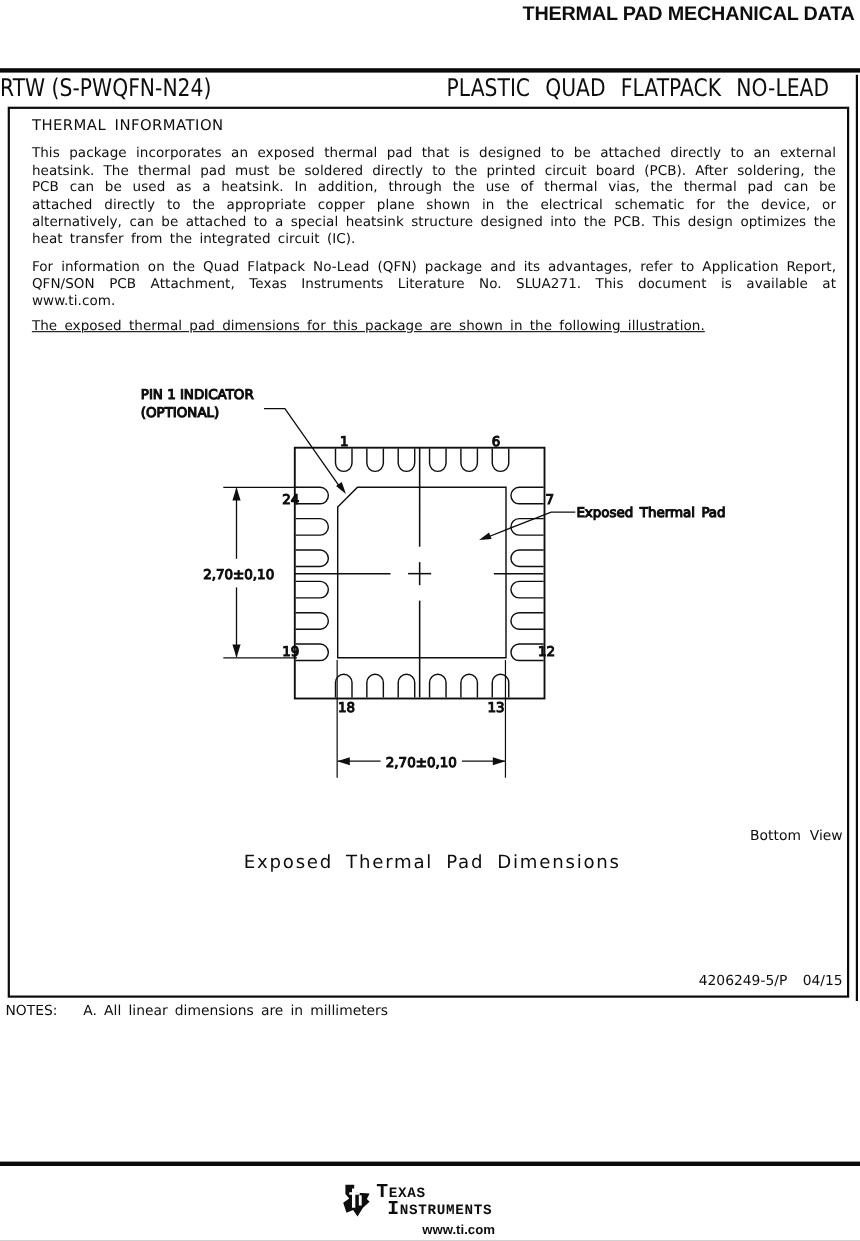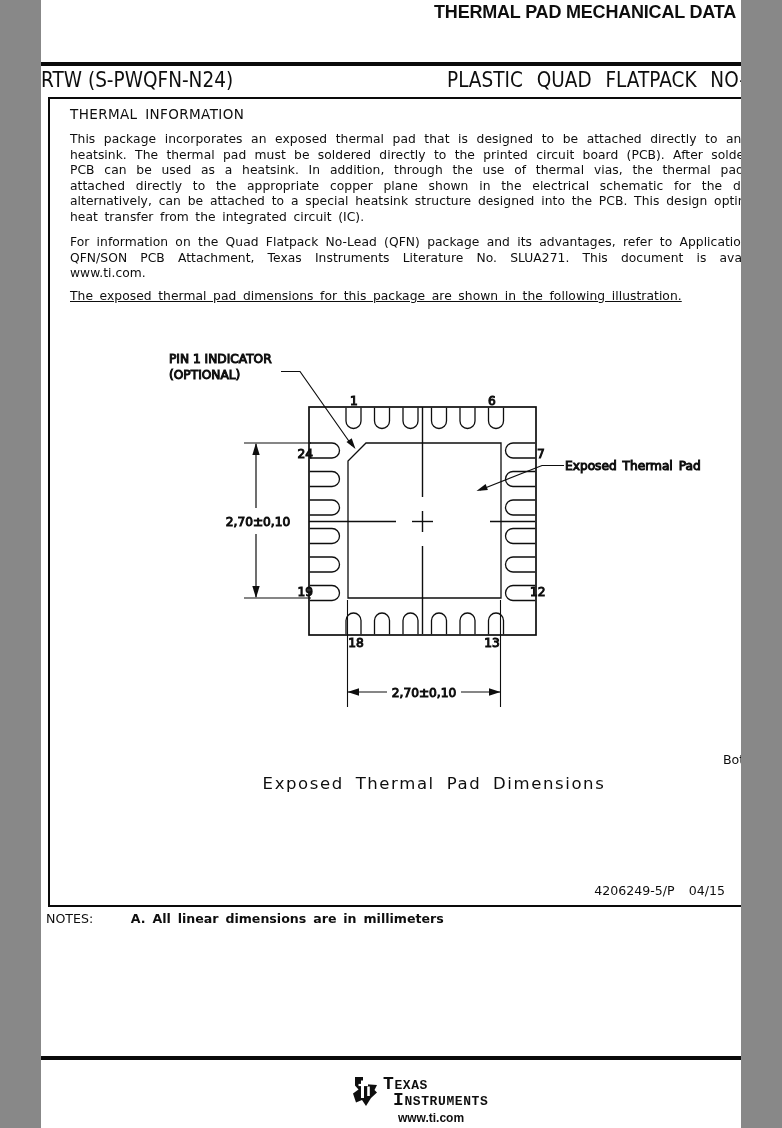--- a/index.html
+++ b/index.html
@@ -1,17 +1,17 @@
 <!DOCTYPE html>
 <html><head>
 <meta charset="utf-8">
 <style>
   html,body{margin:0;padding:0;background:#888;}
   .page{
-    position:relative;width:700px;height:1128px;margin:0 auto;
+    position:relative;width:782px;height:1128px;margin:0 auto;
     background:#ffffff;overflow:hidden;
     font-family:"DejaVu Sans",sans-serif;color:#0e0e0e;
   }
   .abs{position:absolute;}
   
   .doc-title{top:2px;right:5px;font-family:"Liberation Sans",sans-serif;
     font-weight:bold;font-size:18px;letter-spacing:-0.2px;white-space:nowrap;}
   .top-rule{top:62px;left:0;width:782px;height:4px;background:#0a0a0a;}
   .pkg-line{top:67px;height:26px;font-size:21px;font-weight:400;white-space:nowrap;
     font-family:"DejaVu Sans",sans-serif;}
@@ -33,29 +33,29 @@
   .lbl{font-size:12.2px;word-spacing:2px;}
   
   .caption-wrap{left:0;top:752px;width:766px;text-align:right;font-size:12.6px;word-spacing:4px;}
   .caption-big{left:0;top:774px;width:786px;text-align:center;font-size:16.5px;
     letter-spacing:1.6px;word-spacing:5px;}
   
   .doc-number{top:883px;right:16px;font-size:12.6px;white-space:nowrap;}
   .doc-number .date{margin-left:14px;}
   .notes-row{top:911px;left:5px;font-size:12.6px;word-spacing:2.5px;}
   .notes-label{display:inline-block;}
-  .note-a{display:inline-block;margin-left:31px;font-weight:bold;}
+  .note-a{display:inline-block;margin-left:17px;}
   
   .footer-rule{top:1056px;left:0;width:782px;height:3.5px;background:#0a0a0a;}
   .ti-icon{left:310px;top:1076px;}
   .brand{left:342px;top:1077px;font-family:Liberation Mono, monospace;
     font-weight:bold;font-variant:small-caps;font-size:18px;line-height:15.5px;
     letter-spacing:0.6px;}
   .brand .l2{margin-left:10px;}
-  .brand-url{left:330px;top:1111px;width:120px;text-align:center;
+  .brand-url{left:330px;top:1111px;width:120px;text-align:right;
     font-family:"Liberation Sans",sans-serif;font-weight:bold;font-size:12px;}
 </style>
 </head>
 <body>
 
 <div class="page">
 
   <div class="abs doc-title">THERMAL PAD MECHANICAL DATA</div>
   <div class="abs top-rule"></div>
   <div class="abs pkg-line pkg-code">RTW (S-PWQFN-N24)</div>

